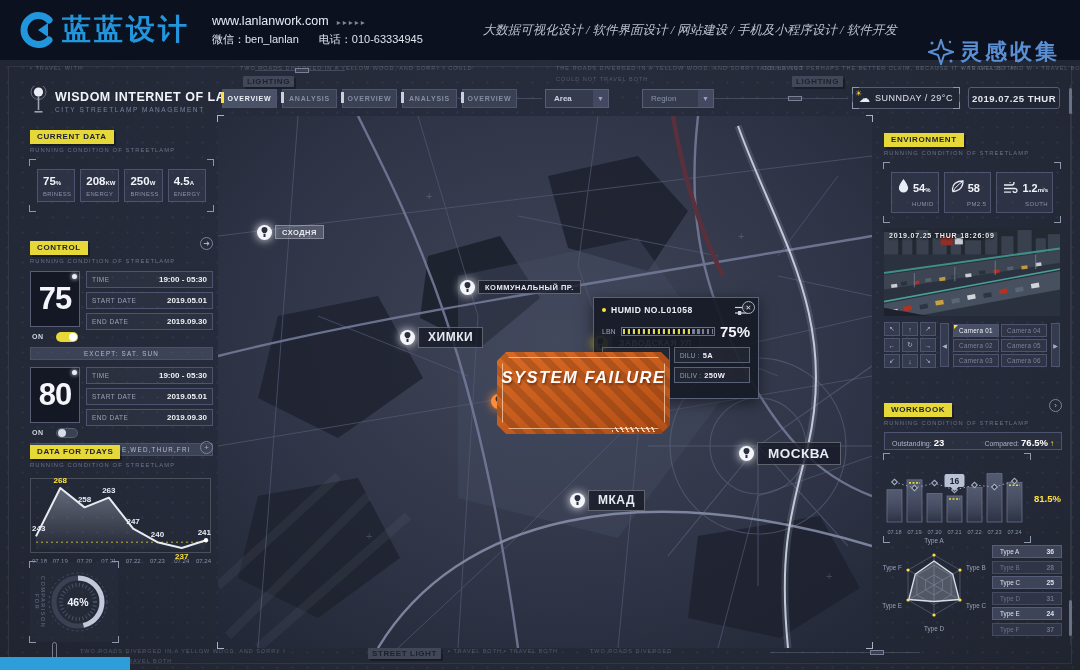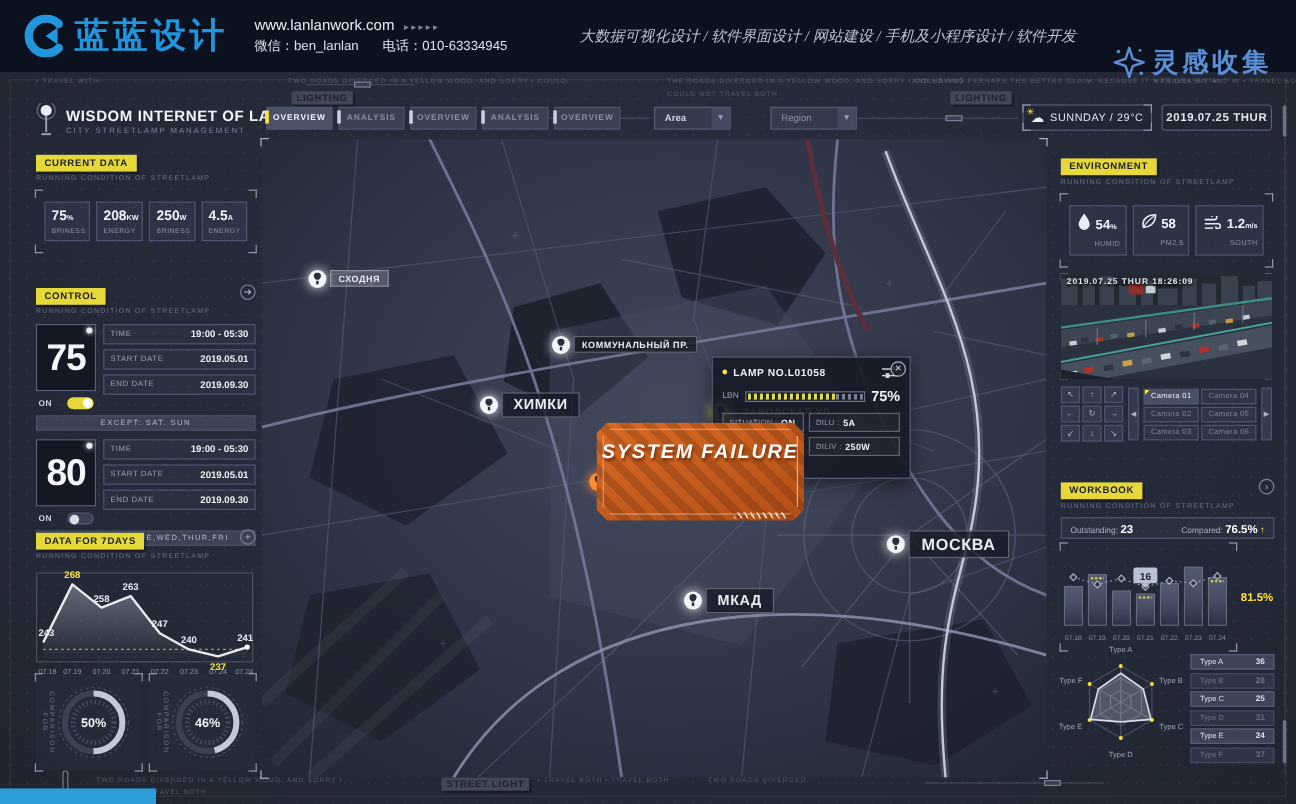--- a/index.html
+++ b/index.html
@@ -124,21 +124,21 @@
   #popup .title-row{display:flex;align-items:center;}
   #popup .dot{width:4px;height:4px;background:var(--yellow2);border-radius:50%;margin-right:5px;}
   #popup .title{font-size:8.5px;font-weight:bold;color:#eef1f7;letter-spacing:.5px;}
   .close-ico{position:absolute;width:13px;height:13px;border:1px solid #aab2c4;border-radius:50%;background:rgba(30,34,46,.9);color:#d8dce8;font-size:7px;line-height:11px;text-align:center;cursor:pointer;}
   #popup-close{right:3px;top:3px;}
   #eq-ico{margin-left:auto;cursor:pointer;}
   #lbn-row{display:flex;align-items:center;margin-top:8px;gap:5px;}
   #lbn-row .ll{font-size:7px;color:#9aa2b8;}
   #lbn-bar{flex:1;height:9px;border:1px solid #6a7288;position:relative;background:repeating-linear-gradient(90deg,#7a8196 0 2.5px,transparent 2.5px 5px);background-clip:content-box;padding:1px;}
   #lbn-fill{position:absolute;left:1px;top:1px;bottom:1px;background:repeating-linear-gradient(90deg,#e0da45 0 2.5px,rgba(0,0,0,.65) 2.5px 5px);}
-  #lbn-row .lv{font-size:12px;font-weight:bold;color:#f2f4fa;}
+  #lbn-row .lv{font-size:15px;font-weight:bold;color:#f2f4fa;}
   #popup-grid{display:grid;grid-template-columns:68px 1fr;gap:4px;margin-top:7px;}
   .pcell{height:16px;border:1px solid #5a6278;background:rgba(255,255,255,.04);display:flex;align-items:center;padding:0 5px;font-size:6.3px;color:#9aa2b8;letter-spacing:.3px;}
   .pcell b{color:#eef1f7;font-size:7.5px;margin-left:3px;}
 
   
   #alert{position:absolute;left:279px;top:236px;width:173px;height:82px;z-index:6;
     background:linear-gradient(160deg,#d96a24,#b34e16);
     clip-path:polygon(9px 0,calc(100% - 9px) 0,100% 9px,100% calc(100% - 9px),calc(100% - 9px) 100%,9px 100%,0 calc(100% - 9px),0 9px);
     box-shadow:0 0 22px rgba(230,110,30,.55);}
   #alert .stripes{position:absolute;inset:0;background:repeating-linear-gradient(45deg,rgba(0,0,0,.14) 0 7px,transparent 7px 14px);}
@@ -398,21 +398,21 @@
               <path d="M4.5 0 A3 3 0 0 1 7.5 3 C7.5 4.8 6.2 5.2 5.7 6.2 L3.3 6.2 C2.8 5.2 1.5 4.8 1.5 3 A3 3 0 0 1 4.5 0 Z" fill="#2a2f3e"></path>
               <rect x="3.5" y="7" width="2" height="3" fill="#2a2f3e"></rect>
             </svg>
           </div>
           <div class="map-label xl" style="left: 539px; top: 325.5px;">МОСКВА</div>
         </div>
 
       <div id="popup">
         <div class="title-row">
           <span class="dot"></span>
-          <span class="title">LAMP NO.L01058</span>
+          <span class="title">HUMID NO.L01058</span>
           <svg id="eq-ico" width="15" height="10" viewBox="0 0 15 10">
             <line x1="0" y1="2.5" x2="14" y2="2.5" stroke="#cfd4e0" stroke-width="1.2"></line>
               <rect x="9" y="0.5" width="3.2" height="4" fill="#cfd4e0"></rect>
             <line x1="0" y1="8" x2="14" y2="8" stroke="#cfd4e0" stroke-width="1.2"></line>
               <rect x="3" y="6" width="3.2" height="4" fill="#cfd4e0"></rect>
           </svg>
         </div>
         <div id="lbn-row">
           <span class="ll">LBN</span>
           <div id="lbn-bar">
@@ -564,34 +564,20 @@
             <text x="54.57142857142857" y="89" font-size="6" fill="#8a92a8" text-anchor="middle">07.20</text>
             <text x="78.85714285714286" y="89" font-size="6" fill="#8a92a8" text-anchor="middle">07.21</text>
             <text x="103.14285714285714" y="89" font-size="6" fill="#8a92a8" text-anchor="middle">07.22</text>
             <text x="127.42857142857142" y="89" font-size="6" fill="#8a92a8" text-anchor="middle">07.23</text>
             <text x="151.71428571428572" y="89" font-size="6" fill="#8a92a8" text-anchor="middle">07.24</text>
             <text x="181" y="89" font-size="6" fill="#8a92a8" text-anchor="end">07.24</text>
           </svg></div>
     </div>
 
     <div class="panel" id="p-comp">
-        <div class="gaugebox brk4">
-          <i class="cnr tl"></i>
-          <i class="cnr tr"></i>
-          <i class="cnr bl"></i>
-          <i class="cnr br"></i>
-          <div class="vlabel">COMPARISON FOR</div>
-          <svg width="64" height="64">
-            <circle cx="32" cy="32" r="29" fill="none" stroke="#4a5166" stroke-width="1" stroke-dasharray="2,3"></circle>
-            <circle cx="32" cy="32" r="24" fill="none" stroke="#3a4152" stroke-width="5"></circle>
-            <circle cx="32" cy="32" r="24" fill="none" stroke="#c2c9da" stroke-width="5" stroke-dasharray="75.39822368615503 150.79644737231007" transform="rotate(-90 32 32)"></circle>
-            <circle cx="32" cy="32" r="17" fill="none" stroke="#6a7288" stroke-width="4" stroke-dasharray="1,2.5" opacity="0.55"></circle>
-            <text x="32" y="35.5" font-size="10.5" font-weight="bold" fill="#f2f4fa" text-anchor="middle">50%</text>
-          </svg>
-        </div>
         <div class="gaugebox brk4">
           <i class="cnr tl"></i>
           <i class="cnr tr"></i>
           <i class="cnr bl"></i>
           <i class="cnr br"></i>
           <div class="vlabel">COMPARISON FOR</div>
           <svg width="64" height="64">
             <circle cx="32" cy="32" r="29" fill="none" stroke="#4a5166" stroke-width="1" stroke-dasharray="2,3"></circle>
             <circle cx="32" cy="32" r="24" fill="none" stroke="#3a4152" stroke-width="5"></circle>
             <circle cx="32" cy="32" r="24" fill="none" stroke="#c2c9da" stroke-width="5" stroke-dasharray="69.36636579126264 150.79644737231007" transform="rotate(-90 32 32)"></circle>

